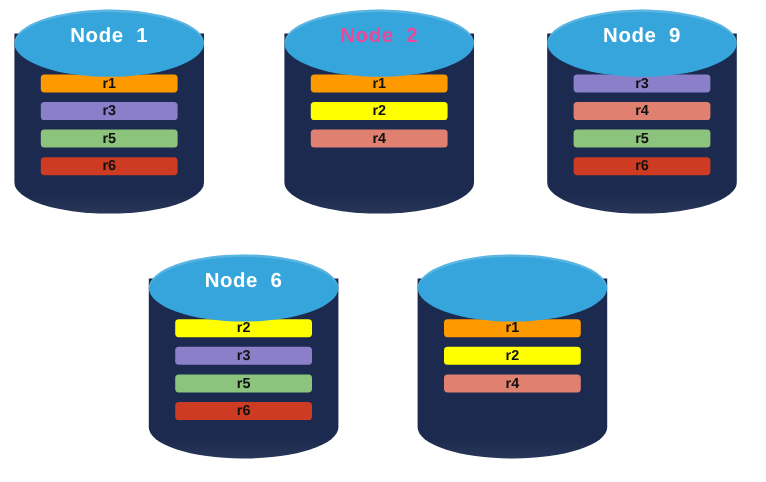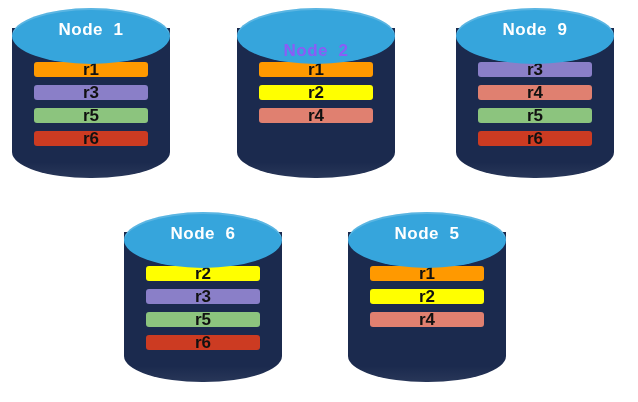--- a/index.html
+++ b/index.html
@@ -77,21 +77,21 @@
     padding: 0 22px;
     box-sizing: border-box;
   }
   .replica {
     height: 15px;
     line-height: 15px;
     margin-bottom: 8px;
     border-radius: 3px;
     text-align: center;
     color: #111111;
-    font-size: 17px;
+    font-size: 12px;
     font-weight: bold;
   }
   .replica:last-child { margin-bottom: 0; }
 </style>
 </head>
 <body>
 
 <div id="stage" style="background: rgb(255, 255, 255);">
     <div class="node" style="left: 12px; top: 8px;">
       <div class="body" style="background: rgb(27, 42, 78);"></div>
@@ -100,21 +100,21 @@
       <div class="replicas">
         <div class="replica" style="background: rgb(255, 153, 0);">r1</div>
         <div class="replica" style="background: rgb(138, 127, 200);">r3</div>
         <div class="replica" style="background: rgb(140, 196, 126);">r5</div>
         <div class="replica" style="background: rgb(204, 59, 34);">r6</div>
       </div>
     </div>
     <div class="node" style="left: 237px; top: 8px;">
       <div class="body" style="background: rgb(27, 42, 78);"></div>
       <div class="top" style="background: rgb(54, 165, 220);"></div>
-      <div class="title" style="color: #8b5cf6; margin-top: 21px;">Node  2</div>
+      <div class="title" style="color: #ec4899;">Node  2</div>
       <div class="replicas">
         <div class="replica" style="background: rgb(255, 153, 0);">r1</div>
         <div class="replica" style="background: rgb(255, 255, 0);">r2</div>
         <div class="replica" style="background: rgb(224, 128, 112);">r4</div>
       </div>
     </div>
     <div class="node" style="left: 456px; top: 8px;">
       <div class="body" style="background: rgb(27, 42, 78);"></div>
       <div class="top" style="background: rgb(54, 165, 220);"></div>
       <div class="title" style="color: rgb(255, 255, 255);">Node  9</div>
@@ -132,20 +132,19 @@
       <div class="replicas">
         <div class="replica" style="background: rgb(255, 255, 0);">r2</div>
         <div class="replica" style="background: rgb(138, 127, 200);">r3</div>
         <div class="replica" style="background: rgb(140, 196, 126);">r5</div>
         <div class="replica" style="background: rgb(204, 59, 34);">r6</div>
       </div>
     </div>
     <div class="node" style="left: 348px; top: 212px;">
       <div class="body" style="background: rgb(27, 42, 78);"></div>
       <div class="top" style="background: rgb(54, 165, 220);"></div>
-      <div class="title" style="color: rgb(255, 255, 255);">Node  5</div>
       <div class="replicas">
         <div class="replica" style="background: rgb(255, 153, 0);">r1</div>
         <div class="replica" style="background: rgb(255, 255, 0);">r2</div>
         <div class="replica" style="background: rgb(224, 128, 112);">r4</div>
       </div>
     </div>
   </div>
 
 </body></html>

